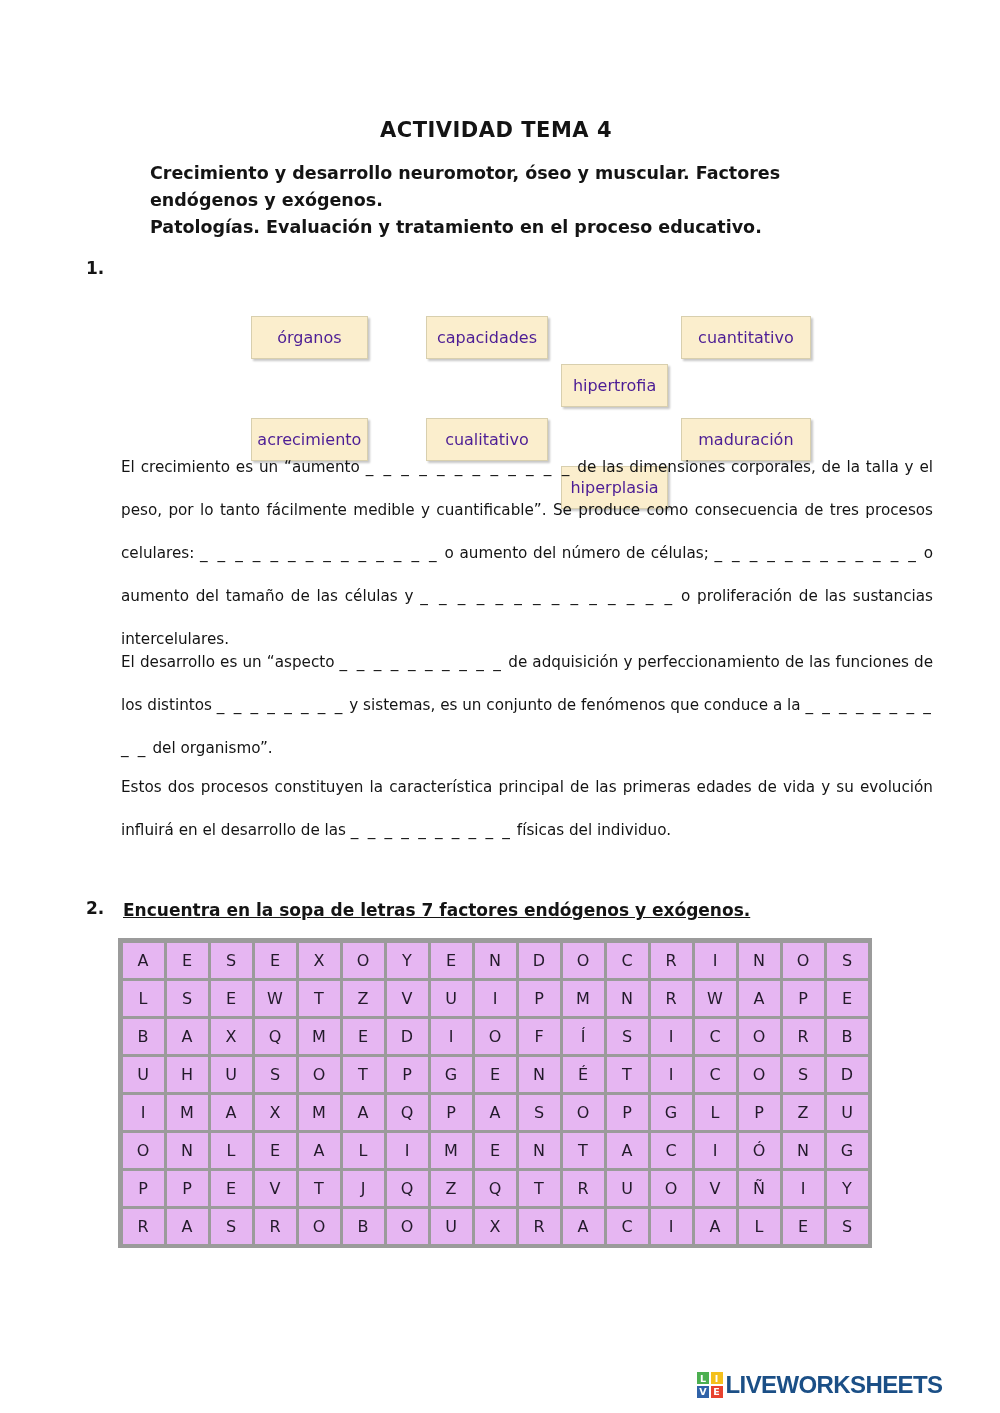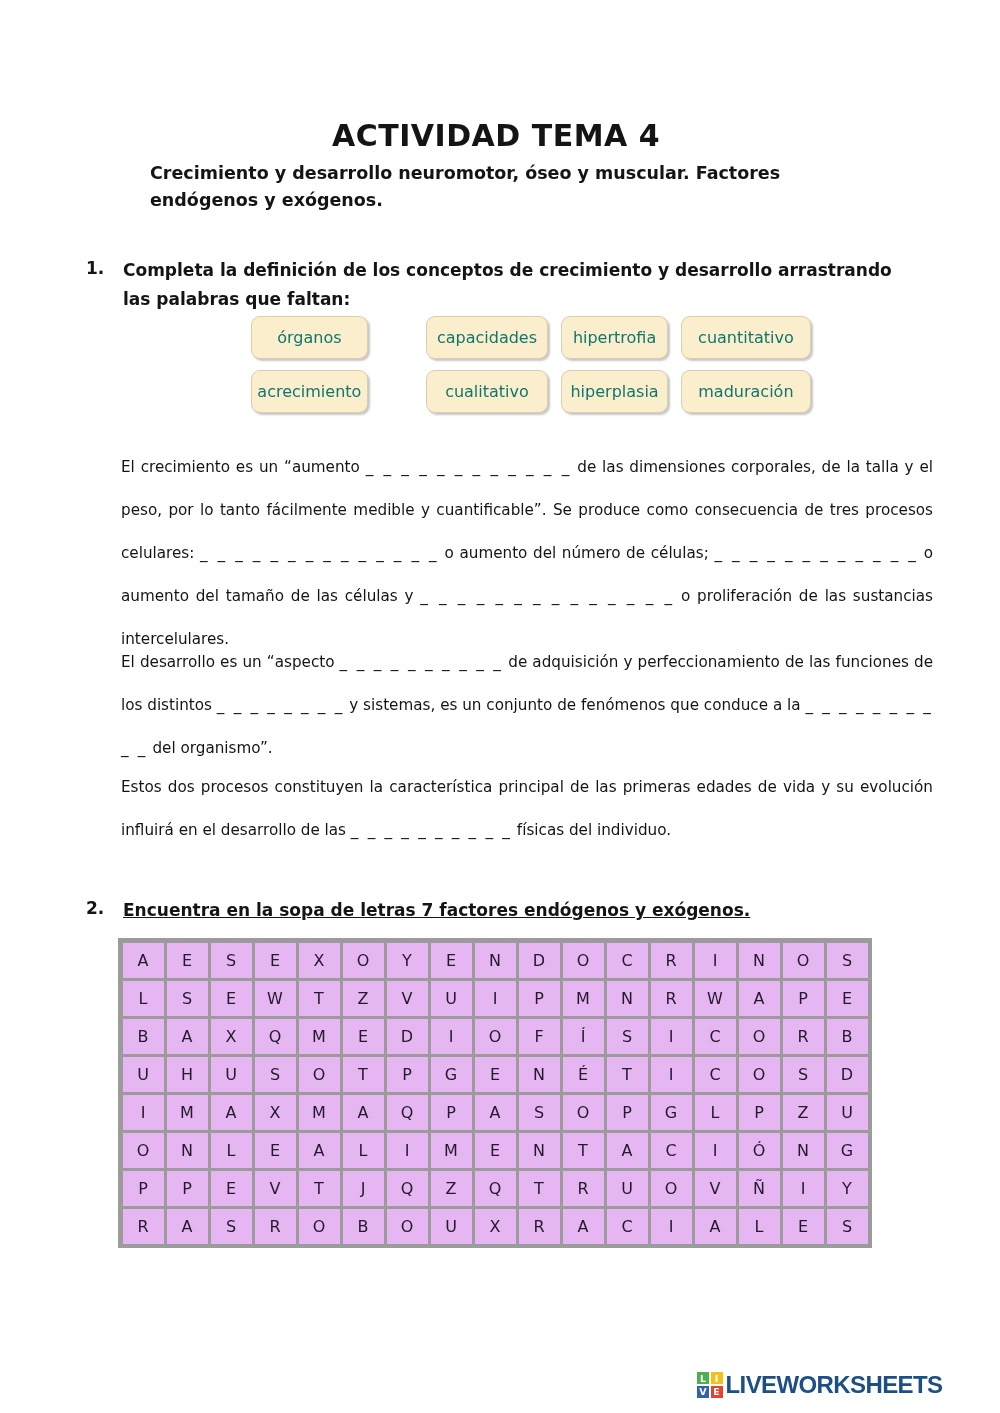--- a/index.html
+++ b/index.html
@@ -21,21 +21,21 @@
     height: 1413px;
     background: #fff;
   }
 
   
   .title {
     position: absolute;
     left: 0; top: 118px;
     width: 992px;
     text-align: center;
-    font-size: 30px;
+    font-size: 21px;
     font-weight: 700;
     letter-spacing: 0.5px;
     color: #141414;
   }
   .subtitle {
     position: absolute;
     left: 150px; top: 160px;
     width: 700px;
     text-align: left;
     font-size: 17.5px;
@@ -66,35 +66,35 @@
     width: 560px;
   }
   .tile-row {
     display: flex;
     gap: 13px;
     margin-bottom: 11px;
   }
   .tile {
     height: 43px;
     border: 1px solid #d8cfae;
-    border-radius: 9px;
+    border-radius: 0;
     background: #fbeecd;
     box-shadow: 2px 2px 2px rgba(0,0,0,0.22);
     display: flex;
     align-items: center;
     justify-content: center;
     font-size: 16px;
-    color: #0f766e;
+    color: #4c1d95;
     font-weight: 500;
     box-sizing: border-box;
     cursor: move;
   }
   .tile.w1 { width: 138px; }
   .tile.w2 { width: 145px; margin-left: 45px; }
-  .tile.w3 { width: 126px; }
+  .tile.w3 { width: 126px; margin-top: 48px; }
   .tile.w4 { width: 154px; }
 
   
   .para {
     position: absolute;
     left: 121px;
     width: 812px;
     font-size: 15.2px;
     line-height: 43px;
     color: #141414;
@@ -167,24 +167,24 @@
   }
 </style>
 </head>
 <body>
 
 <div class="page">
 
   <div class="title">ACTIVIDAD TEMA 4</div>
   <div class="subtitle">
     <div>Crecimiento y desarrollo neuromotor, óseo y muscular. Factores endógenos y exógenos.</div>
+    <div>Patologías. Evaluación y tratamiento en el proceso educativo.</div>
   </div>
 
   <div class="q-num" style="left:86px; top:258px;">1.</div>
-  <div class="q-text" style="left:123px; top:256px; width:775px;">Completa la definición de los conceptos de crecimiento y desarrollo arrastrando las palabras que faltan:</div>
 
   <div class="tiles">
     <div class="tile-row">
       <div class="tile w1">órganos</div>
       <div class="tile w2">capacidades</div>
       <div class="tile w3">hipertrofia</div>
       <div class="tile w4">cuantitativo</div>
     </div>
     <div class="tile-row">
       <div class="tile w1">acrecimiento</div>

